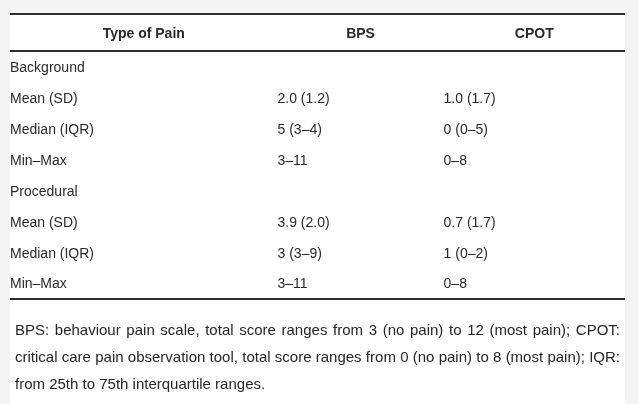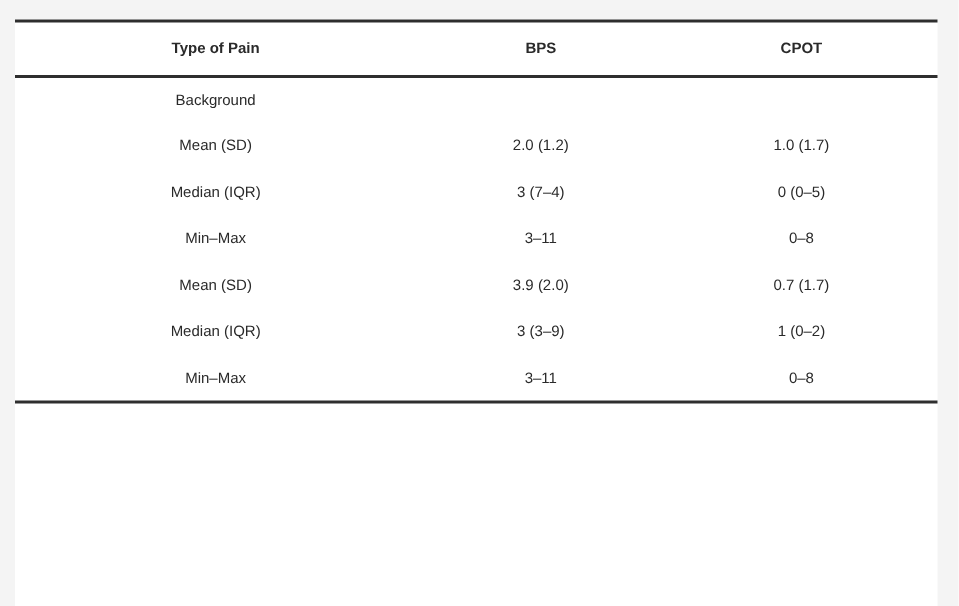--- a/index.html
+++ b/index.html
@@ -18,35 +18,34 @@
     height: 391px;
     background: #ffffff;
   }
   table.pain-table {
     width: 100%;
     border-collapse: collapse;
     table-layout: fixed;
     border-top: 2px solid #2e2e2e;
     border-bottom: 2px solid #2e2e2e;
     color: #2a2a2a;
-    font-size: 10px;
+    font-size: 14px;
   }
   table.pain-table col.c1 { width: 43.5%; }
   table.pain-table col.c2 { width: 27%; }
   table.pain-table col.c3 { width: 29.5%; }
   table.pain-table th {
     height: 37px;
     font-weight: bold;
     text-align: center;
     vertical-align: middle;
     border-bottom: 2px solid #2e2e2e;
   }
   table.pain-table td {
     height: 31px;
-    text-align: center;
     vertical-align: middle;
   }
   .footnote {
     padding: 16px 5px 0 5px;
     font-size: 15px;
     line-height: 27px;
     text-align: justify;
     color: #262626;
   }
 </style>
@@ -74,40 +73,46 @@
         <td></td>
         <td></td>
       </tr>
       <tr>
         <td>Mean (SD)</td>
         <td>2.0 (1.2)</td>
         <td>1.0 (1.7)</td>
       </tr>
       <tr>
         <td>Median (IQR)</td>
-        <td>3 (7–4)</td>
+        <td>5 (3–4)</td>
         <td>0 (0–5)</td>
       </tr>
       <tr>
         <td>Min–Max</td>
         <td>3–11</td>
         <td>0–8</td>
+      </tr>
+      <tr>
+        <td>Procedural</td>
+        <td></td>
+        <td></td>
       </tr>
       <tr>
         <td>Mean (SD)</td>
         <td>3.9 (2.0)</td>
         <td>0.7 (1.7)</td>
       </tr>
       <tr>
         <td>Median (IQR)</td>
         <td>3 (3–9)</td>
         <td>1 (0–2)</td>
       </tr>
       <tr>
         <td>Min–Max</td>
         <td>3–11</td>
         <td>0–8</td>
       </tr>
     </tbody>
   </table>
 
+  <p class="footnote">BPS: behaviour pain scale, total score ranges from 3 (no pain) to 12 (most pain); CPOT: critical care pain observation tool, total score ranges from 0 (no pain) to 8 (most pain); IQR: from 25th to 75th interquartile ranges.</p>
 
 </div>
 
 </body></html>

